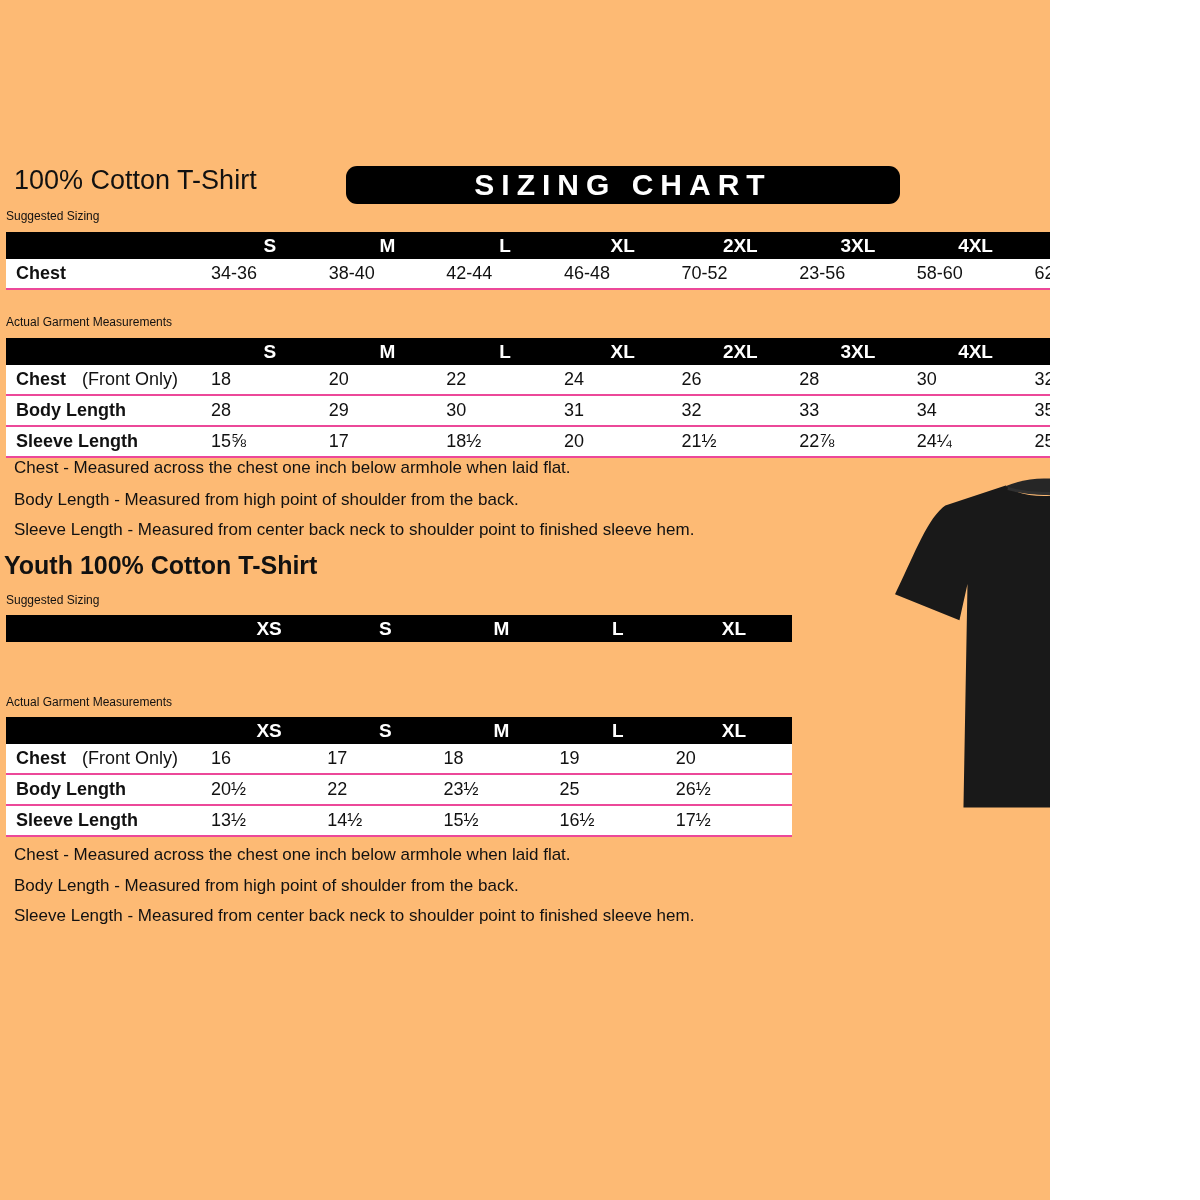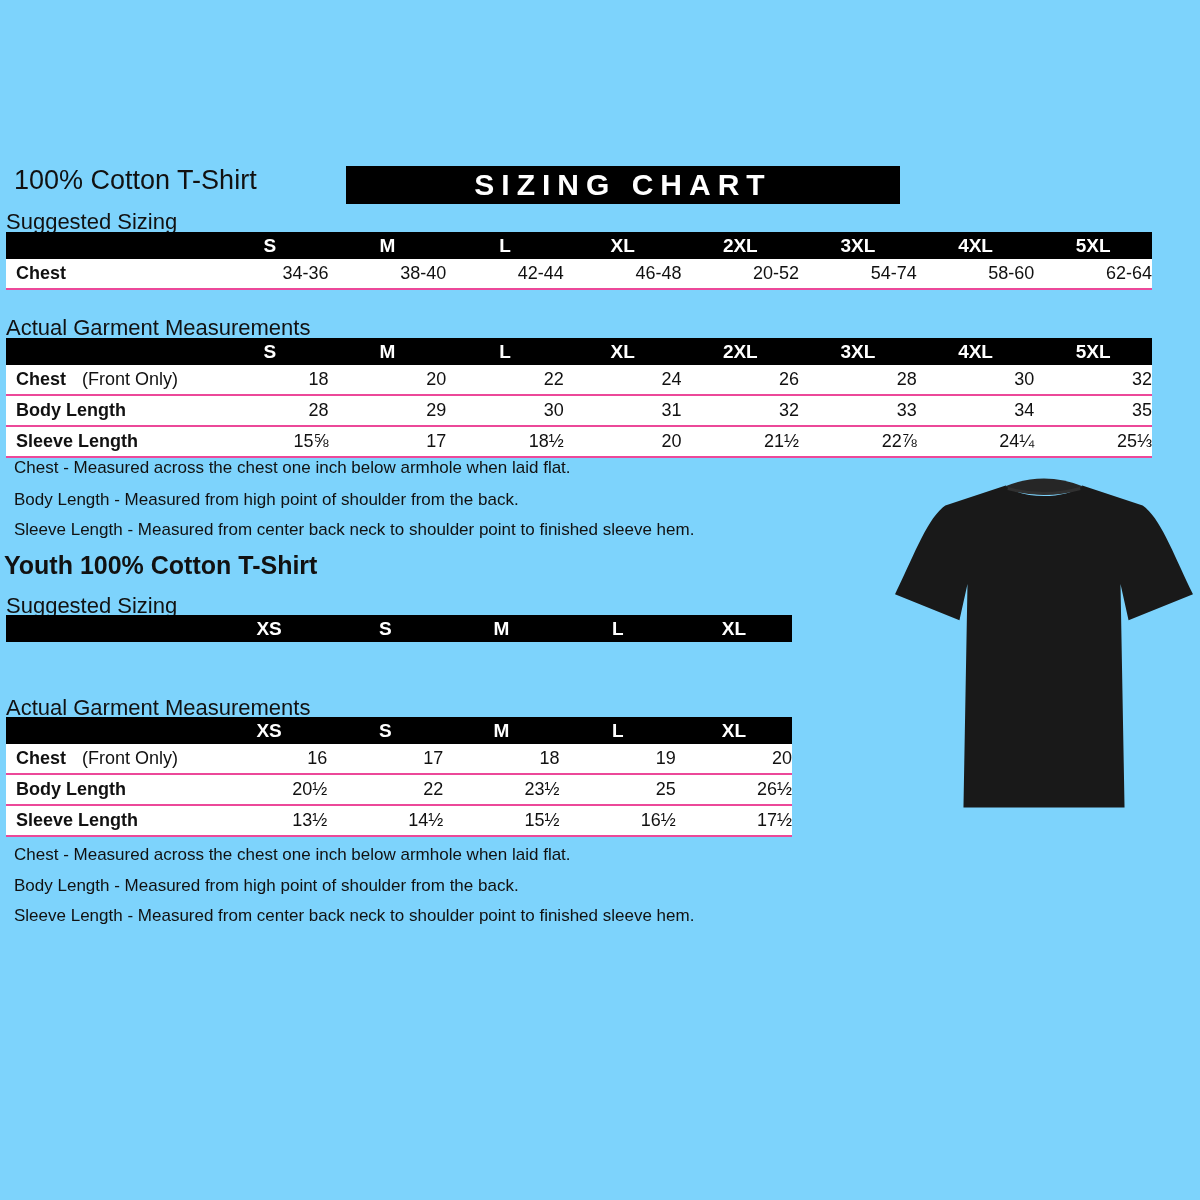--- a/index.html
+++ b/index.html
@@ -1,43 +1,43 @@
 <!DOCTYPE html>
 <html><head>
 <meta charset="utf-8">
 <style>
   html,body{margin:0;padding:0;background:#fff;}
-  #page{position:relative;width:1200px;height:1200px;background:#7dd3fc;overflow:hidden;
+  #page{position:relative;width:1050px;height:1200px;background:#fdba74;overflow:hidden;
         font-family:"Liberation Sans","DejaVu Sans",sans-serif;color:#111;}
   .abs{position:absolute;}
   .page-title{font-size:27px;font-weight:400;white-space:nowrap;}
   .banner{background:#000;color:#fff;font-weight:bold;font-size:30px;letter-spacing:7px;
           text-align:center;line-height:38px;}
-  .section-label{font-size:22px;white-space:nowrap;}
+  .section-label{font-size:12px;white-space:nowrap;}
   .tbl{position:absolute;}
   .thead{display:grid;background:#000;color:#fff;height:27px;align-items:center;}
   .thead .c{text-align:center;font-size:19px;font-weight:bold;}
   .trow{display:grid;height:29px;align-items:center;border-bottom:2px solid #ec4899;
         font-size:18px;background:#fff;}
   .trow .lbl{padding-left:10px;text-align:left;white-space:nowrap;}
   .trow .lbl b{font-weight:bold;}
   .trow .lbl .sfx{font-weight:400;margin-left:16px;}
-  .trow .c{text-align:right;}
+  .trow .c{text-align:left;}
   .cols-adult{grid-template-columns:205px repeat(8,1fr);}
   .cols-youth{grid-template-columns:205px repeat(5,1fr);}
   .note{font-size:17px;white-space:nowrap;}
   .youth-title{font-size:25px;font-weight:bold;white-space:nowrap;}
 </style>
 </head>
 <body>
 
 <div id="page">
 
   <div class="abs page-title" style="left:14px;top:165px;">100% Cotton T-Shirt</div>
-  <div class="abs banner" style="left:346px;top:166px;width:554px;height:38px;">SIZING CHART</div>
+  <div class="abs banner" style="left:346px;top:166px;width:554px;height:38px;border-radius:11px;">SIZING CHART</div>
 
   <div class="abs section-label" style="left:6px;top:209px;">Suggested Sizing</div>
 
   <div class="tbl" style="left:6px;top:232px;width:1146px;">
     <div class="thead cols-adult">
       <div class="c"></div>
       <div class="c">S</div>
       <div class="c">M</div>
       <div class="c">L</div>
       <div class="c">XL</div>
@@ -45,22 +45,22 @@
       <div class="c">3XL</div>
       <div class="c">4XL</div>
       <div class="c">5XL</div>
     </div>
     <div class="trow cols-adult">
       <div class="lbl"><b>Chest</b></div>
       <div class="c">34-36</div>
       <div class="c">38-40</div>
       <div class="c">42-44</div>
       <div class="c">46-48</div>
-      <div class="c">20-52</div>
-      <div class="c">54-74</div>
+      <div class="c">70-52</div>
+      <div class="c">23-56</div>
       <div class="c">58-60</div>
       <div class="c">62-64</div>
     </div>
   </div>
 
   <div class="abs section-label" style="left:6px;top:315px;">Actual Garment Measurements</div>
 
   <div class="tbl" style="left:6px;top:338px;width:1146px;">
     <div class="thead cols-adult">
       <div class="c"></div>

